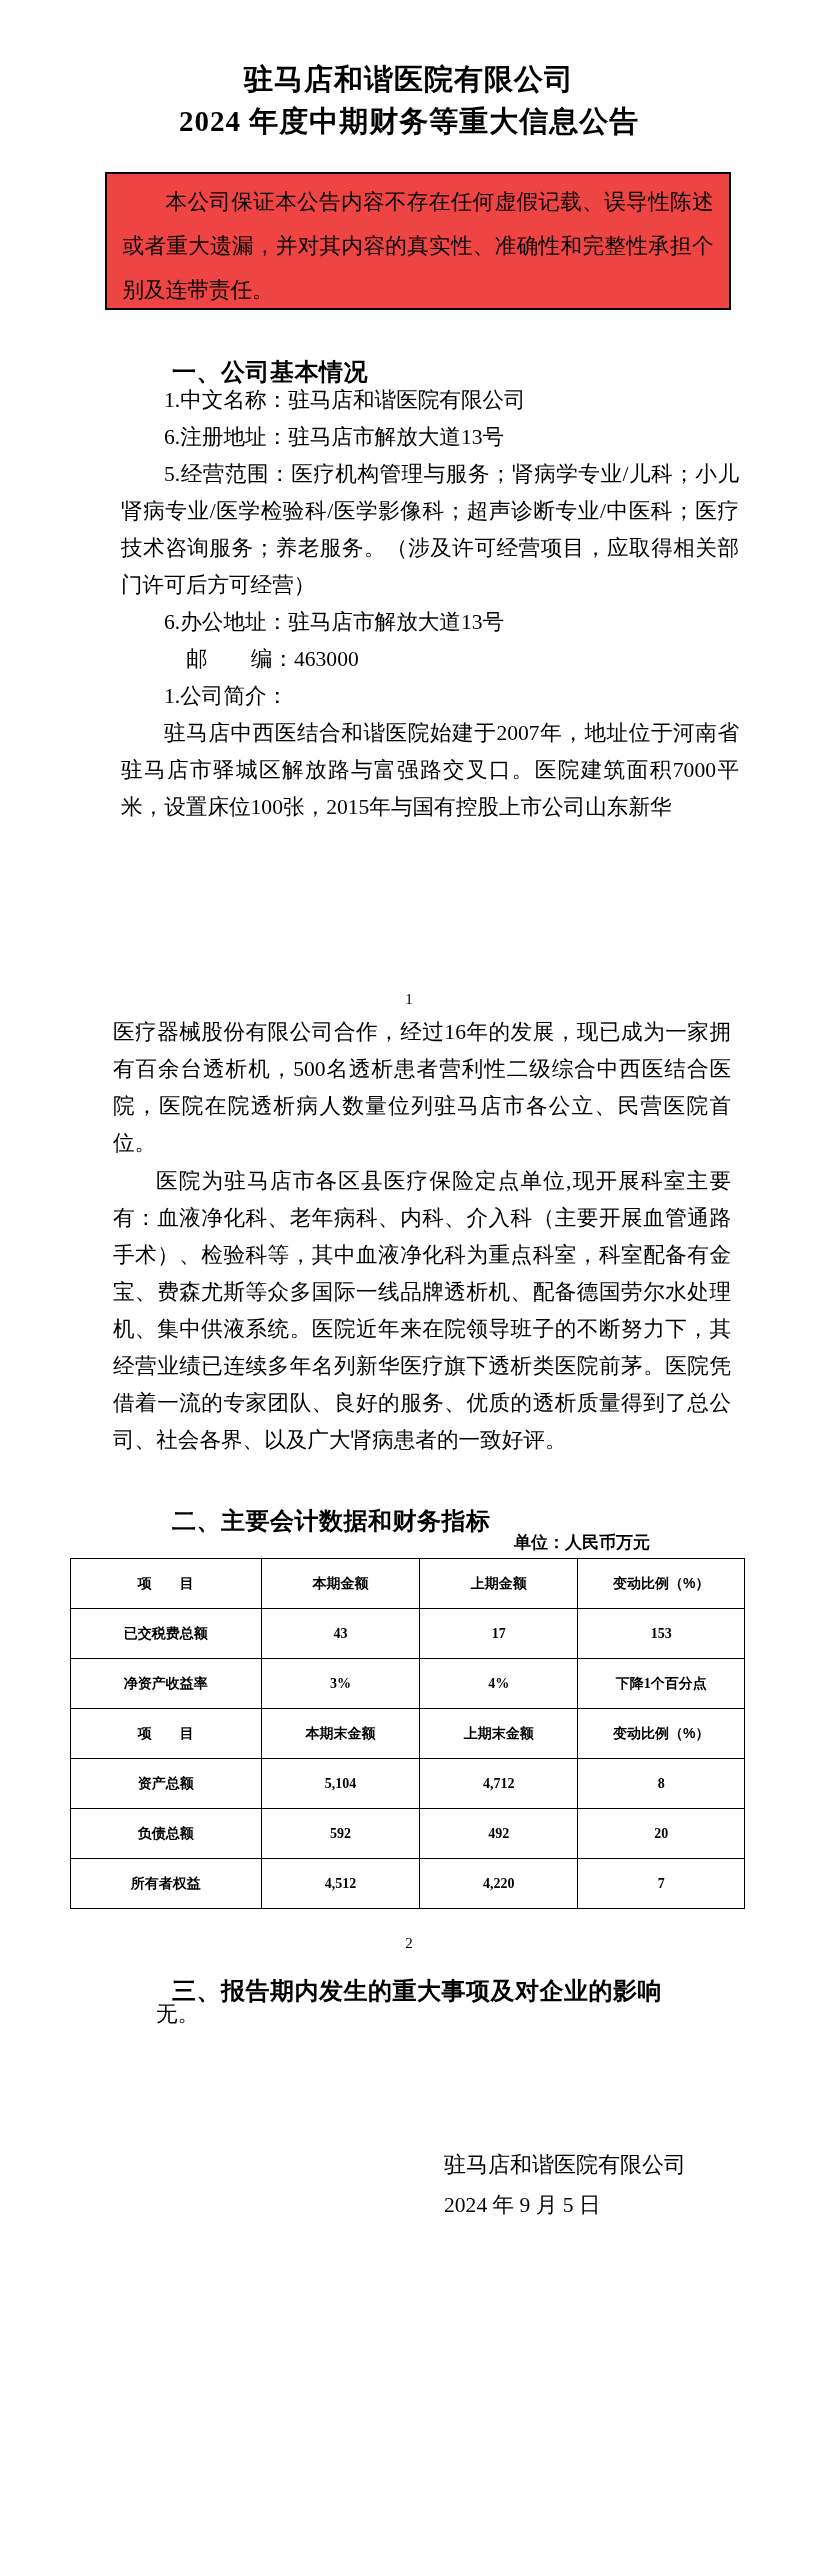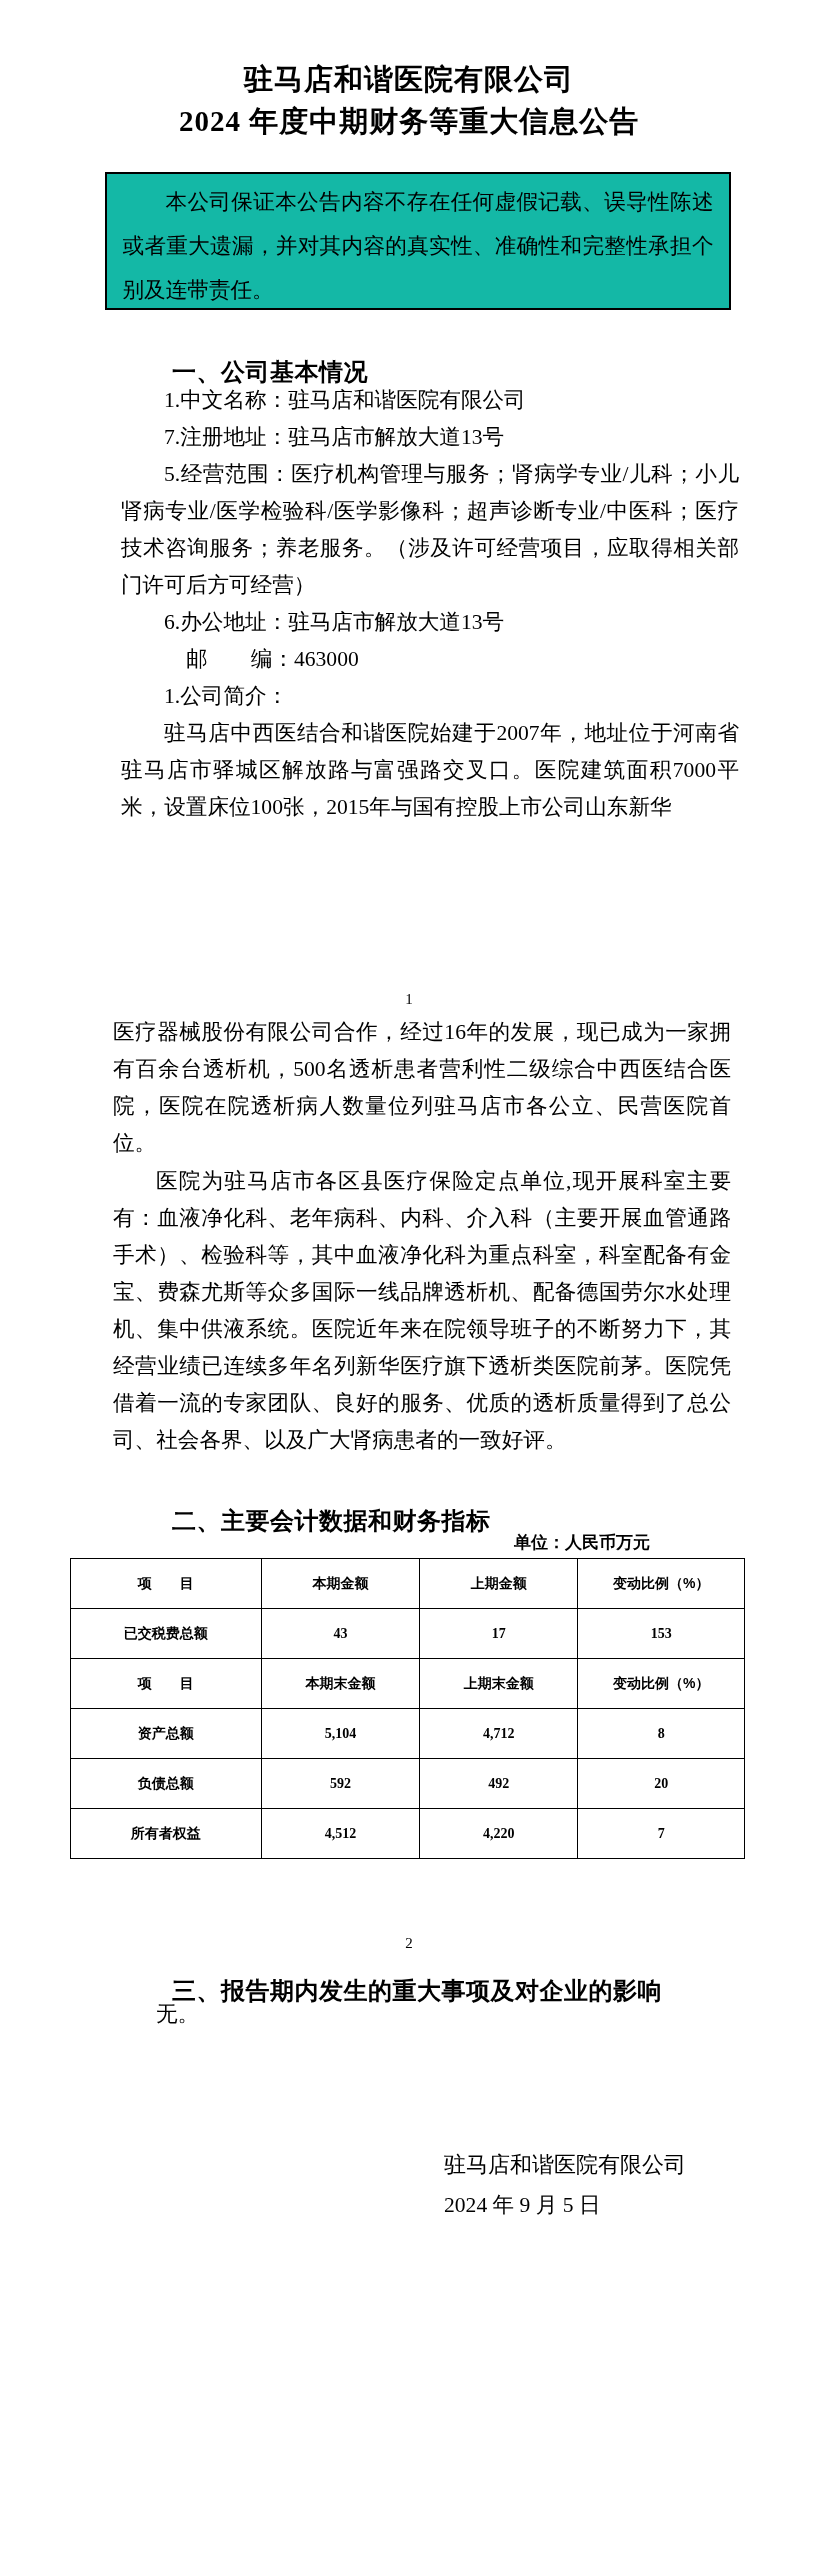--- a/index.html
+++ b/index.html
@@ -7,21 +7,21 @@
     width:818px;height:2959px;background:#ffffff;position:relative;
     font-family:"Liberation Serif","DejaVu Serif",serif;color:#000;
   }
   .doc-title{
     position:absolute;top:58px;left:0;width:818px;text-align:center;
     font-size:29px;font-weight:700;line-height:42px;letter-spacing:1px;
   }
   .disclaimer-box{
     position:absolute;top:172px;left:105px;width:626px;height:138px;
     border:2.1px solid #000;box-sizing:border-box;padding:6.2px 15.5px 0 15.5px;overflow:hidden;
-    background:#14b8a6;
+    background:#ef4444;
   }
   .disclaimer-box p{
     margin:0;font-size:21.6px;line-height:44px;text-align:justify;text-indent:43px;
   }
   .sec-heading{
     position:absolute;left:156px;margin:16px;
     font-family:"Liberation Sans","DejaVu Sans",sans-serif;
     font-size:24px;font-weight:700;line-height:25px;letter-spacing:0.5px;
   }
   #sec1-heading{top:343px;}
@@ -82,21 +82,21 @@
 </div>
 
 <div class="disclaimer-box">
   <p>本公司保证本公告内容不存在任何虚假记载、误导性陈述或者重大遗漏，并对其内容的真实性、准确性和完整性承担个别及连带责任。</p>
 </div>
 
 <h2 class="sec-heading" id="sec1-heading">一、公司基本情况</h2>
 
 <div class="flow" id="content-a">
   <p class="indent">1.中文名称：驻马店和谐医院有限公司</p>
-  <p class="indent">7.注册地址：驻马店市解放大道13号</p>
+  <p class="indent">6.注册地址：驻马店市解放大道13号</p>
   <p class="indent">5.经营范围：医疗机构管理与服务；肾病学专业/儿科；小儿肾病专业/医学检验科/医学影像科；超声诊断专业/中医科；医疗技术咨询服务；养老服务。（涉及许可经营项目，应取得相关部门许可后方可经营）</p>
   <p class="indent">6.办公地址：驻马店市解放大道13号</p>
   <p class="postal">邮　　编：463000</p>
   <p class="indent">1.公司简介：</p>
   <p class="indent">驻马店中西医结合和谐医院始建于2007年，地址位于河南省驻马店市驿城区解放路与富强路交叉口。医院建筑面积7000平米，设置床位100张，2015年与国有控股上市公司山东新华</p>
 </div>
 
 <div class="page-num" id="page-num-1">1</div>
 
 <div class="flow" id="content-b">
@@ -125,20 +125,26 @@
     <th>上期金额</th>
     <th>变动比例（%）</th>
   </tr>
   <tr>
     <td>已交税费总额</td>
     <td>43</td>
     <td>17</td>
     <td>153</td>
   </tr>
   <tr>
+    <td>净资产收益率</td>
+    <td>3%</td>
+    <td>4%</td>
+    <td>下降1个百分点</td>
+  </tr>
+  <tr>
     <th>项　　目</th>
     <th>本期末金额</th>
     <th>上期末金额</th>
     <th>变动比例（%）</th>
   </tr>
   <tr>
     <td>资产总额</td>
     <td>5,104</td>
     <td>4,712</td>
     <td>8</td>

